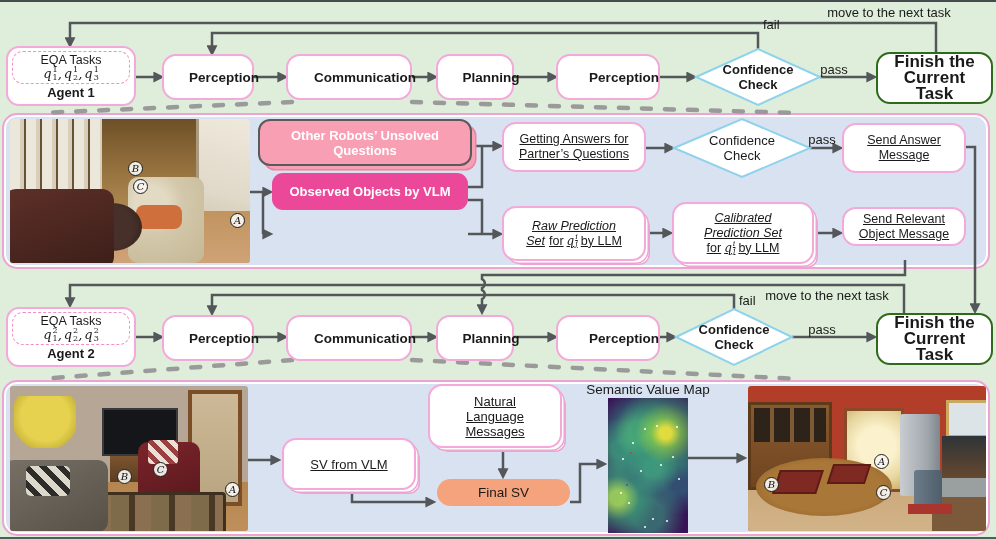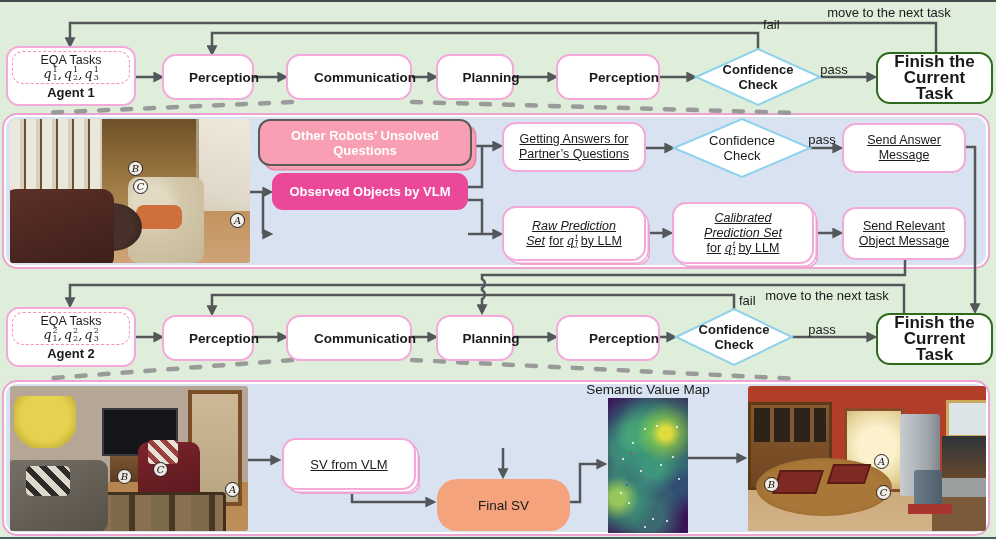--- a/index.html
+++ b/index.html
@@ -224,21 +224,21 @@
       <span class="mq inmath math" style="font-size:12px;">
           <span>q</span>
           <span class="ss it">
             <span>i</span>
             <span>j</span>
           </span>
         </span>
       <span>by LLM</span>
     </div>
   </div>
-  <div class="abs plainbox" style="left:842px;top:205px;width:124px;height:53px;padding:0 10px;">Send Relevant Object Message</div>
+  <div class="abs plainbox" style="left:842px;top:205px;width:124px;height:39px;padding:0 10px;">Send Relevant Object Message</div>
 
   <div class="abs eqa" style="left:6px;top:305px;width:130px;height:60px;">
     <div class="inner">
       <div class="t">EQA Tasks</div>
       <div class="math">
         <span class="mq">
             <span>q</span>
             <span class="ss">
               <span>2</span>
               <span>1</span>
@@ -284,21 +284,22 @@
     <div class="frag" style="left:138px;top:54px;width:30px;height:24px;background:repeating-linear-gradient(45deg,#e8e2d6 0 5px,#9a4040 5px 10px);border-radius:4px;"></div>
     <div class="frag" style="left:58px;top:106px;width:152px;height:39px;background:repeating-linear-gradient(90deg,#7d6b4a 0 18px,#4a3826 18px 24px,#8a7050 24px 40px);border:3px solid #3e2f1f;border-radius:4px;"></div>
     <div class="frag" style="left:-6px;top:74px;width:104px;height:72px;background:linear-gradient(150deg,#777066,#575047);border-radius:10px;"></div>
     <div class="frag" style="left:16px;top:80px;width:44px;height:30px;background:repeating-linear-gradient(45deg,#ddd8cc 0 6px,#2e2c28 6px 12px);border-radius:5px;"></div>
     <div class="badge" style="left:107px;top:83px;">B</div>
     <div class="badge" style="left:143px;top:76px;">C</div>
     <div class="badge" style="left:215px;top:96px;">A</div>
   </div>
 
   <div class="abs plainbox stack" style="left:282px;top:436px;width:134px;height:52px;font-size:13px;">SV from VLM</div>
-  <div class="abs orange" style="left:437px;top:477px;width:133px;height:52px;">Final SV</div>
+  <div class="abs plainbox stack" style="left:428px;top:382px;width:134px;height:64px;font-size:13px;padding:0 14px;">Natural Language Messages</div>
+  <div class="abs orange" style="left:437px;top:477px;width:133px;height:27px;">Final SV</div>
 
   <div class="abs lbl" style="left:568px;top:381px;width:160px;text-align:center;font-size:13.5px;">Semantic Value Map</div>
   <div class="abs heatmap" style="left:608px;top:396px;width:80px;height:135px;">
     <div class="hm-dots"></div>
   </div>
 
   <div class="abs photo" style="left:748px;top:384px;width:238px;height:145px;background:#b23d28;">
     <div class="frag" style="left:0;top:88px;width:238px;height:57px;background:linear-gradient(180deg,#c8a878,#d2b288);"></div>
     <div class="frag" style="left:0;top:16px;width:84px;height:88px;background:linear-gradient(180deg,#8a5a30,#6e441f);box-shadow:inset 0 0 0 3px #5c3a1a;"></div>
     <div class="frag" style="left:6px;top:22px;width:72px;height:34px;background:repeating-linear-gradient(90deg,#2e2318 0 16px,#7e5a34 16px 20px);"></div>

